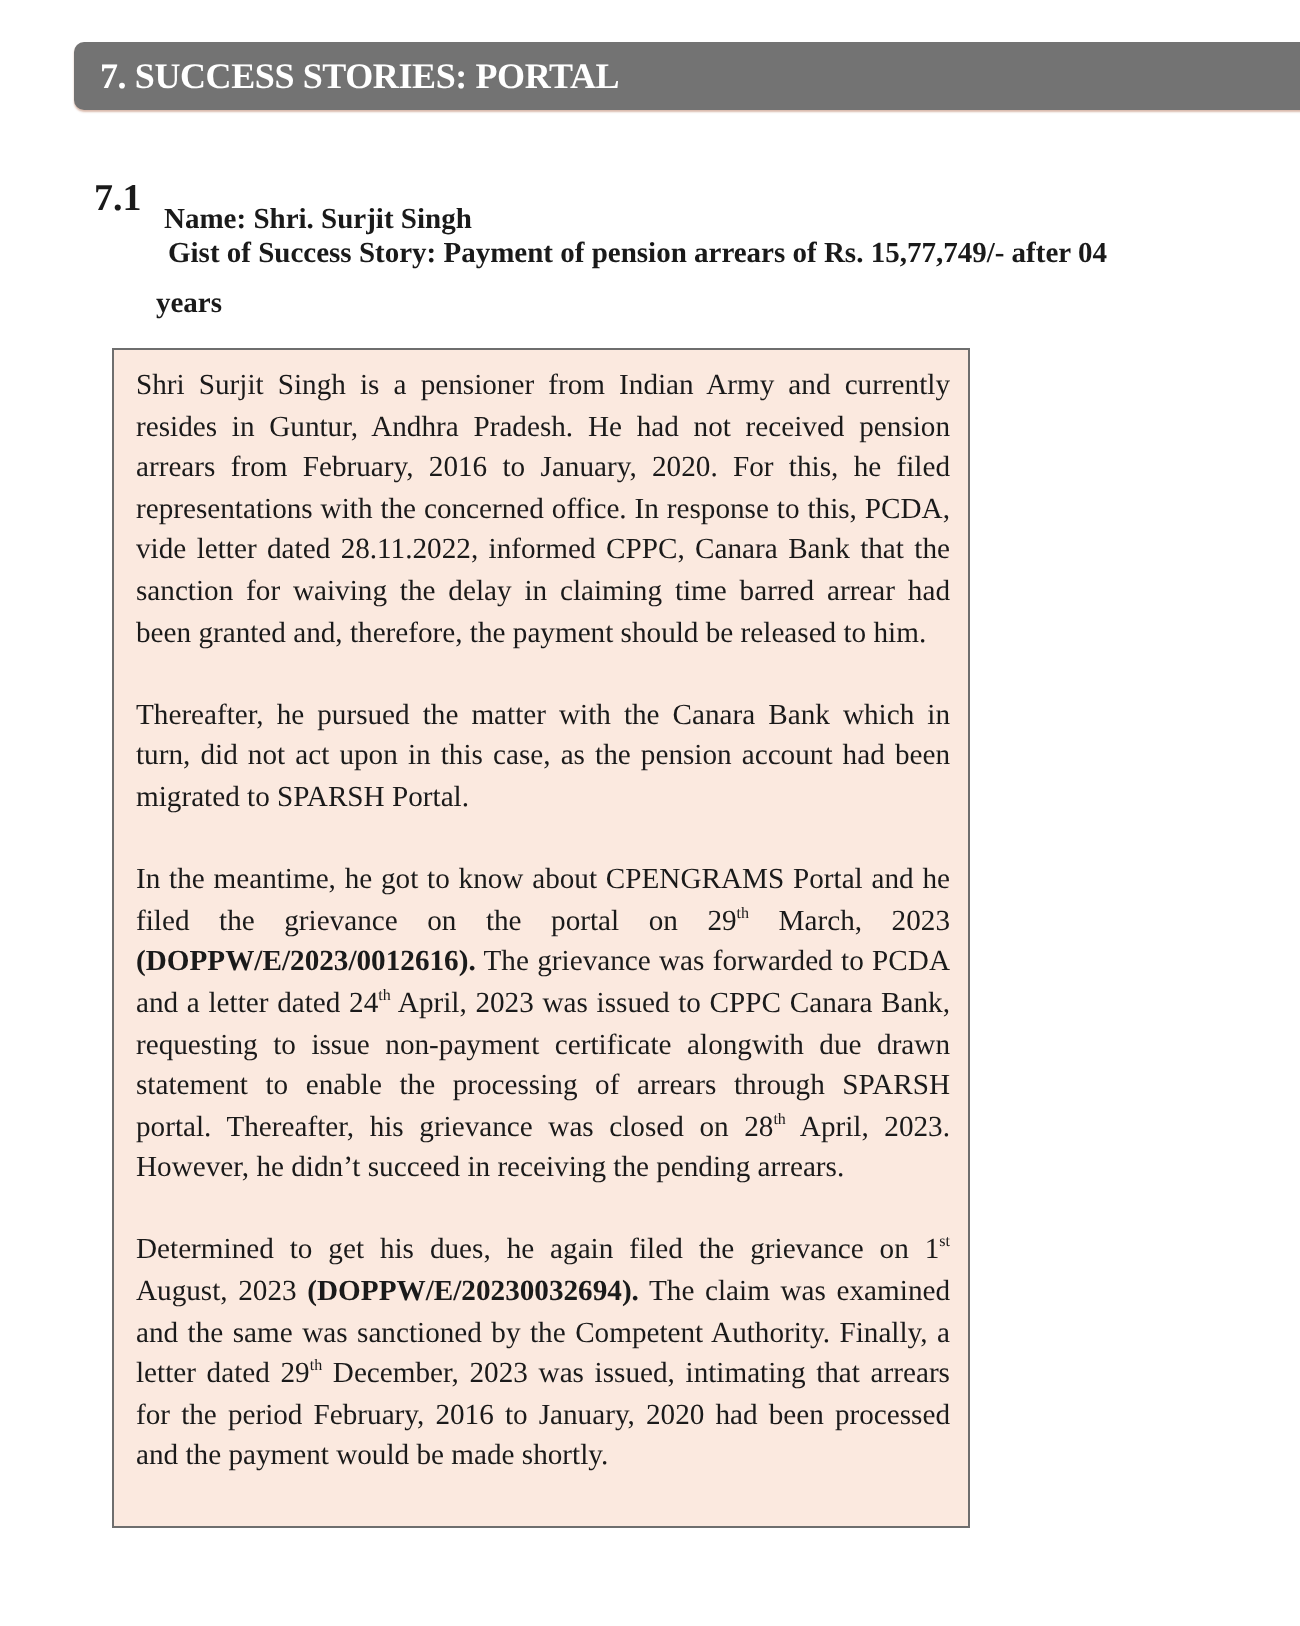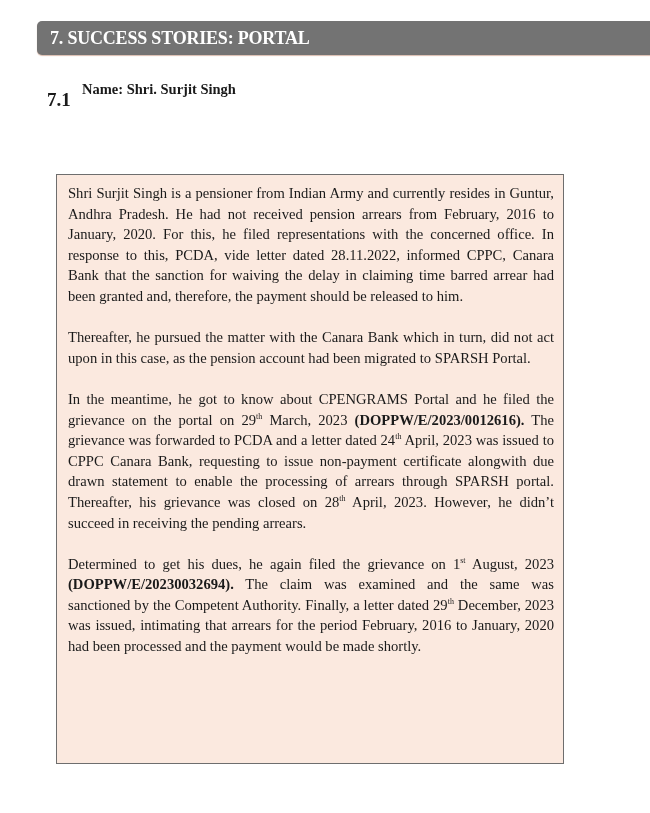--- a/index.html
+++ b/index.html
@@ -35,39 +35,39 @@
     .story-num {
       position: absolute;
       left: 47px;
       top: 89px;
       font-weight: bold;
       font-size: 19px;
     }
     .story-name {
       position: absolute;
       left: 82px;
-      top: 81px;
+      top: 102px;
       font-weight: bold;
       font-size: 14.5px;
     }
     .gist {
       position: absolute;
       left: 78px;
       top: 115px;
       width: 515px;
       font-weight: bold;
       font-size: 14.5px;
       line-height: 25px;
     }
     .gist .g1 { padding-left: 6px; }
     .story-box {
       position: absolute;
       left: 56px;
       top: 174px;
-      width: 508px;
+      width: 429px;
       height: 590px;
       box-sizing: border-box;
       background: #fbe9df;
       border: 1.5px solid #6e6e6e;
       padding: 8px 9px 0 11px;
       font-size: 14.6px;
       line-height: 20.6px;
       text-align: justify;
     }
     .story-box p {
@@ -84,20 +84,22 @@
 <body>
 
 <div class="section-header">
   <span>7. SUCCESS STORIES: PORTAL</span>
 </div>
 
 <div class="story-num">7.1</div>
 <div class="story-name">Name: Shri. Surjit Singh</div>
 
 <div class="gist">
+  <div class="g1">Gist of Success Story: Payment of pension arrears of Rs. 15,77,749/- after 04</div>
+  <div>years</div>
 </div>
 
 <div class="story-box">
   <p>Shri Surjit Singh is a pensioner from Indian Army and currently resides in Guntur, Andhra Pradesh. He had not received pension arrears from February, 2016 to January, 2020. For this, he filed representations with the concerned office. In response to this, PCDA, vide letter dated 28.11.2022, informed CPPC, Canara Bank  that the sanction for waiving the delay in claiming time barred arrear had been granted and, therefore, the payment should be released to him.</p>
 
   <p>Thereafter, he pursued the matter with the Canara Bank which in turn, did not act upon in  this case, as the pension account had been migrated to SPARSH Portal.</p>
 
   <p><span>In the meantime, he got to know about CPENGRAMS Portal and he filed the grievance on the portal on 29</span><sup>th</sup><span>  March, 2023 </span><b>(DOPPW/E/2023/0012616).</b><span> The grievance was forwarded to PCDA and a letter dated 24</span><sup>th</sup><span> April, 2023 was issued to CPPC Canara Bank, requesting to issue non-payment certificate alongwith due drawn statement to enable the processing of arrears through SPARSH portal. Thereafter, his grievance was closed on 28</span><sup>th</sup><span> April, 2023. However, he didn’t succeed in receiving the pending arrears.</span></p>
 
   <p><span>Determined to get his dues, he again filed the grievance on 1</span><sup>st</sup><span> August, 2023 </span><b>(DOPPW/E/20230032694).</b><span> The claim was examined and the same was sanctioned by the Competent Authority. Finally, a letter dated 29</span><sup>th</sup><span> December, 2023 was issued, intimating that arrears for the period February, 2016 to January, 2020 had been processed and the payment would be made shortly.</span></p>

